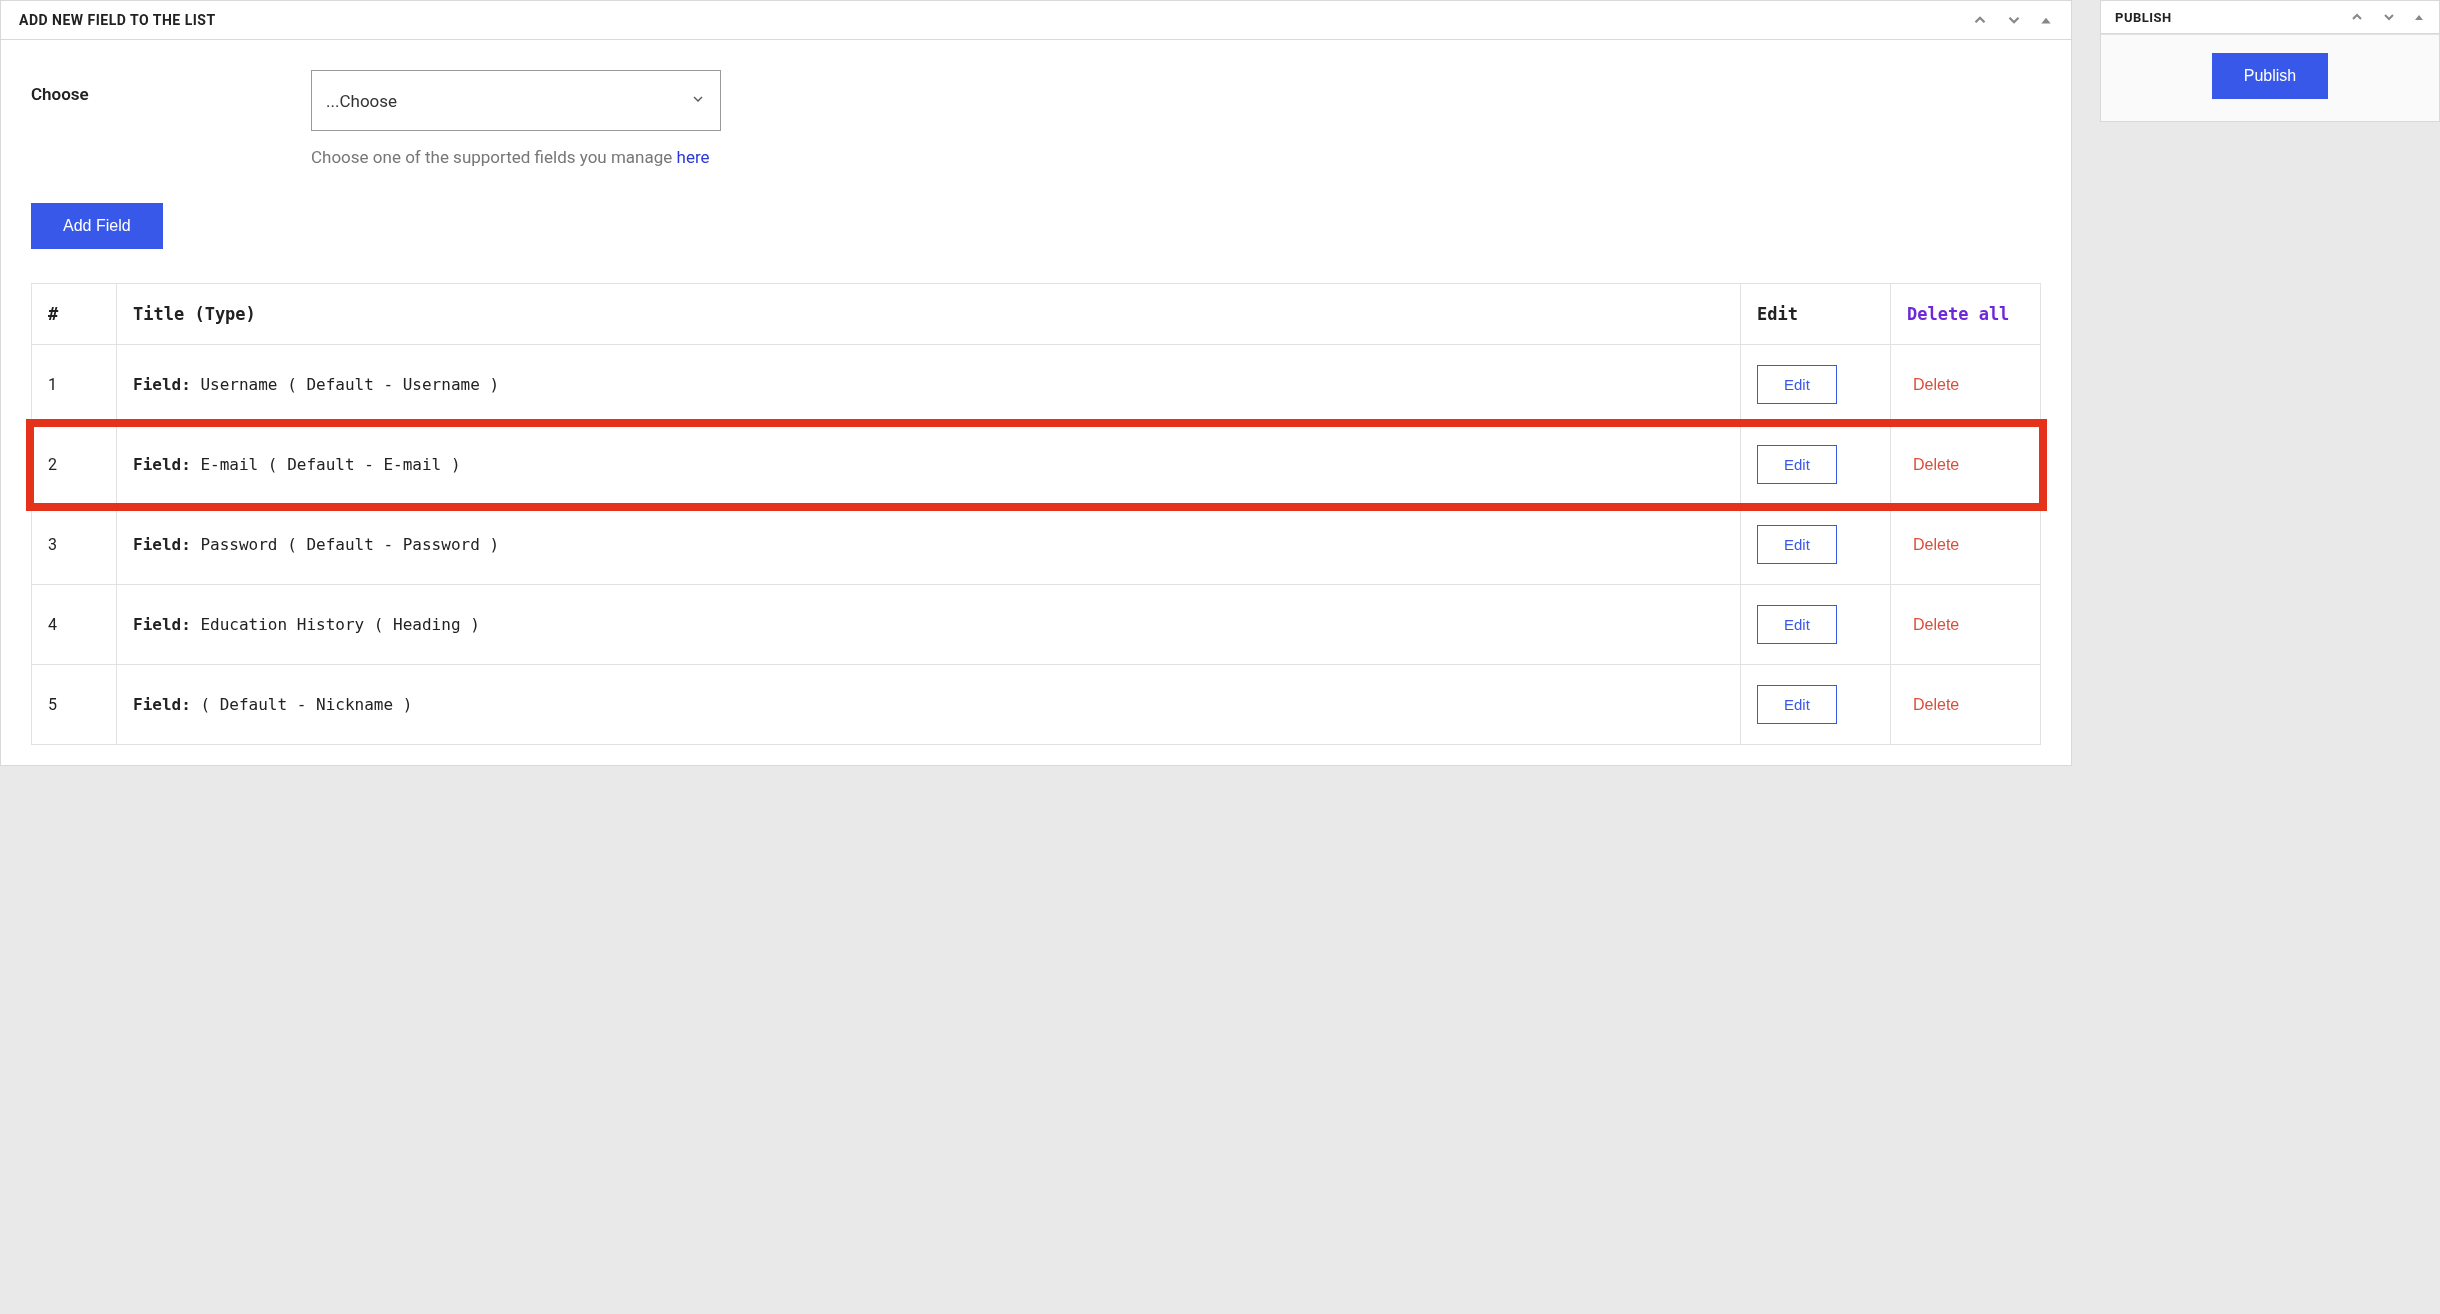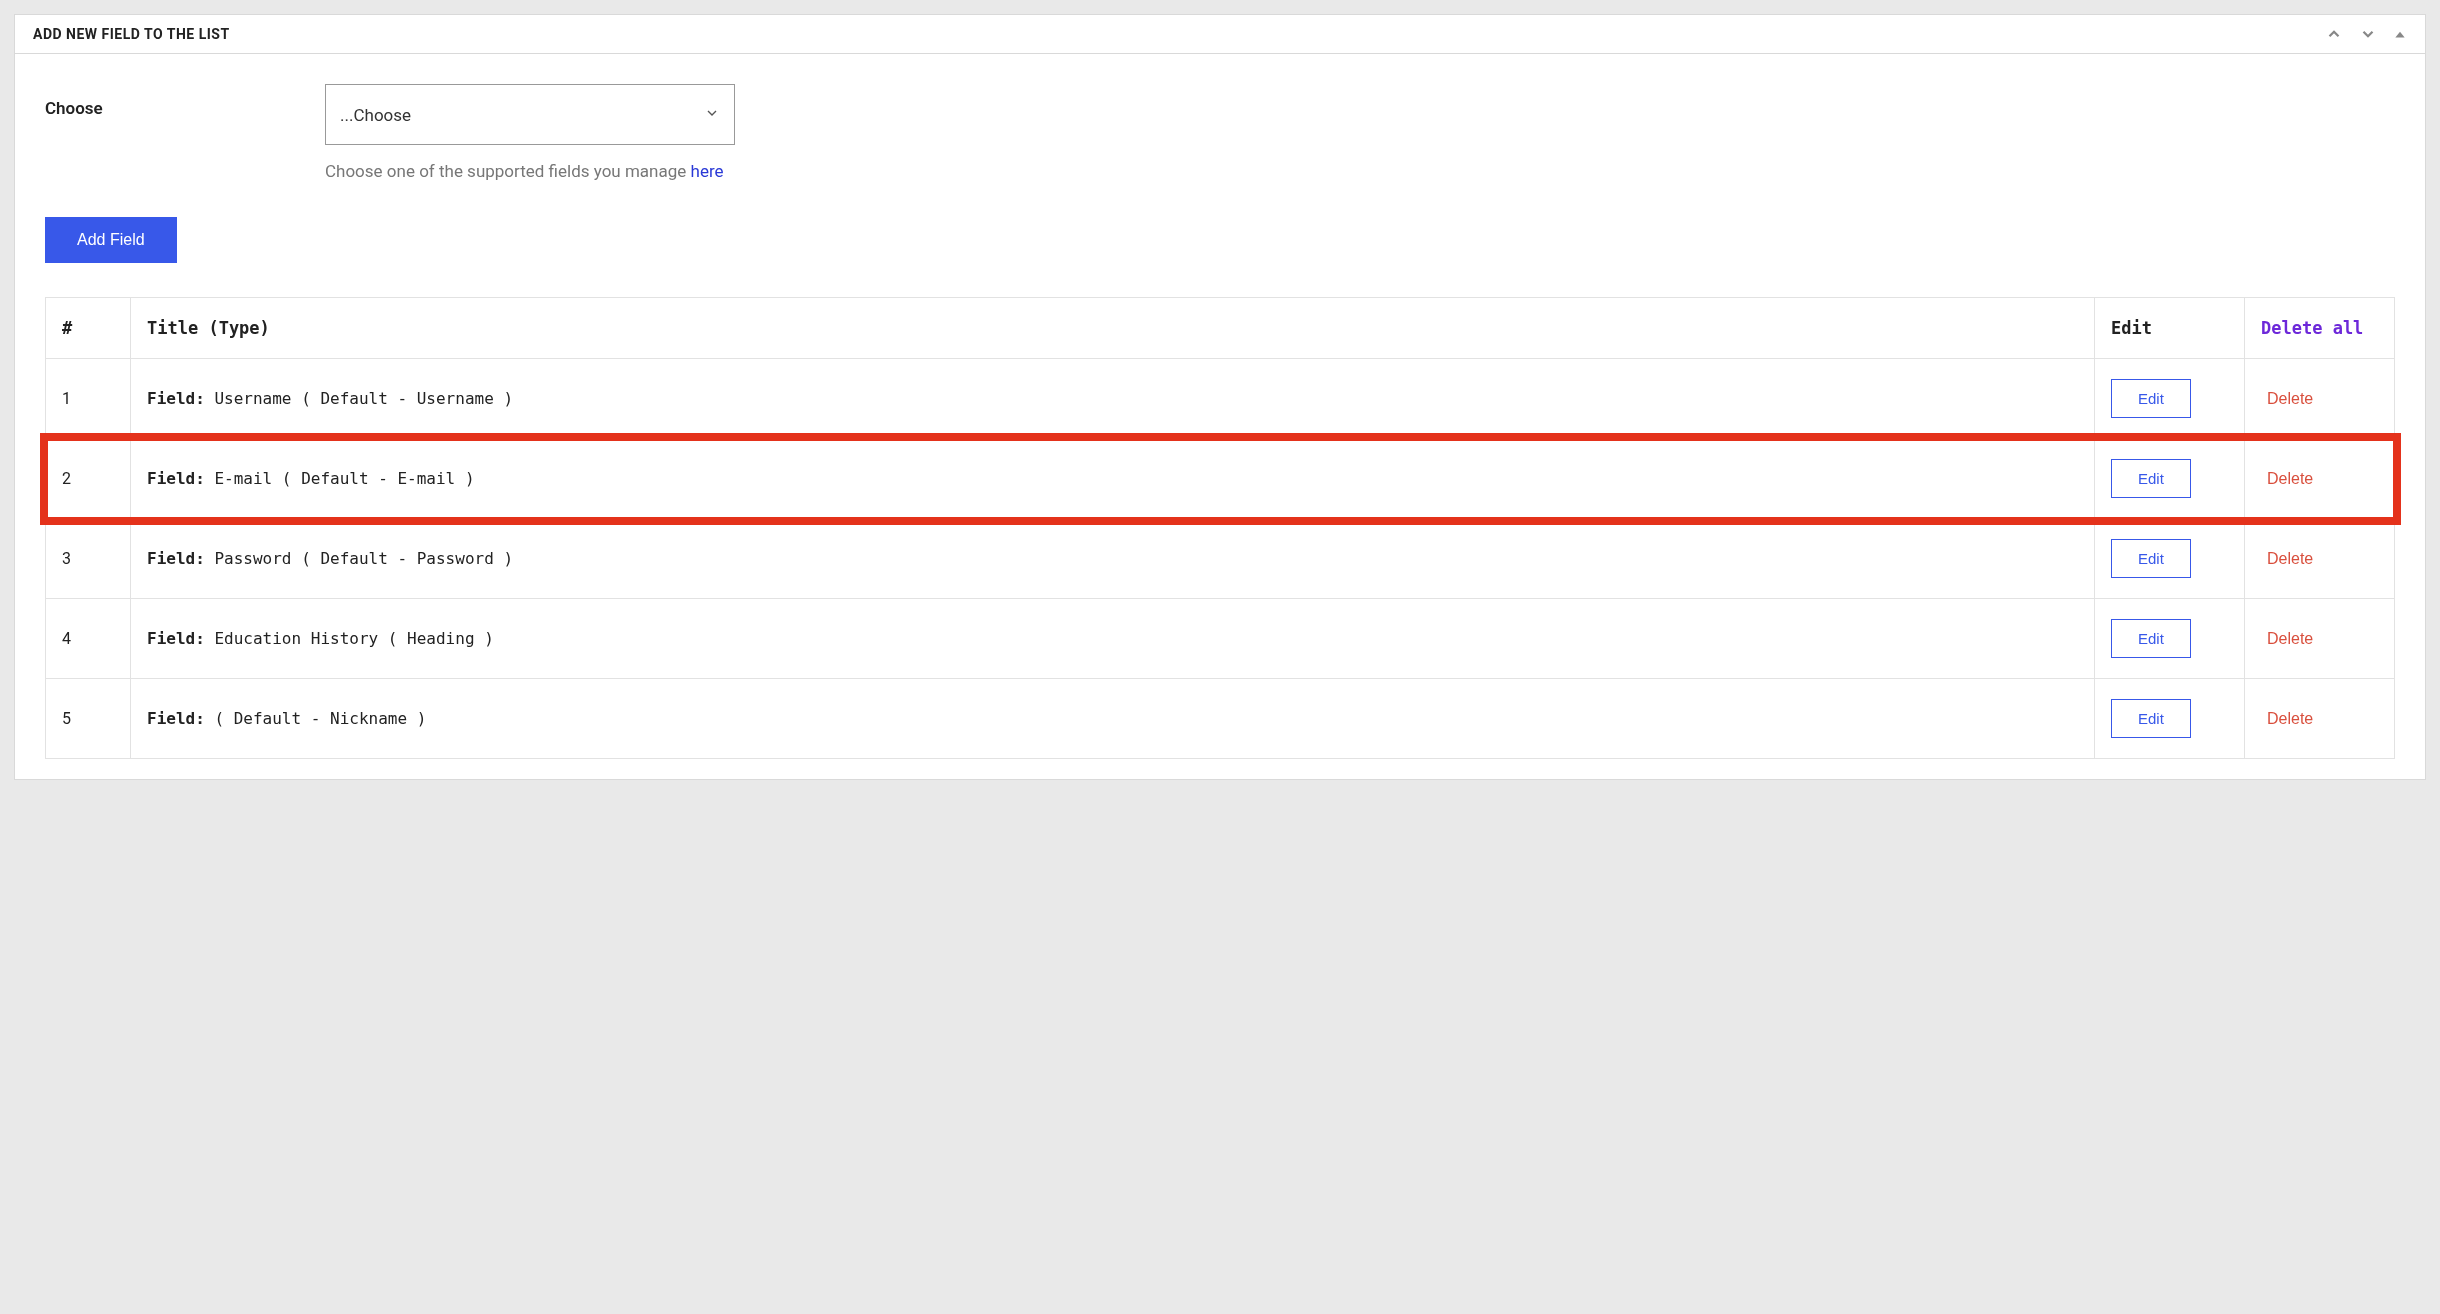--- a/index.html
+++ b/index.html
@@ -3,21 +3,20 @@
 <meta charset="utf-8">
 <style>
   * { box-sizing: border-box; }
   html, body {
     margin: 0; padding: 0;
     font-family: -apple-system, BlinkMacSystemFont, "Segoe UI", Roboto, Helvetica, Arial, sans-serif;
     background: #e9e9e9;
     color: #222;
   }
   .page {
-    padding: 14px;
     display: flex;
     gap: 28px;
     align-items: flex-start;
   }
   .main-panel {
     flex: 1 1 auto;
     background: #fff;
     border: 1px solid #d9d9d9;
   }
   .panel-header {
@@ -248,13 +247,40 @@
               <td class="col-num">5</td>
               <td class="mono"><span class="row-label">Field:</span>  ( Default - Nickname )</td>
               <td class="col-edit"><button class="btn-outline">Edit</button></td>
               <td class="col-del"><button class="btn-delete">Delete</button></td>
             </tr>
           </tbody>
       </table>
     </div>
   </div>
 
+  <div class="sidebar">
+    <div class="sidebar-panel">
+      <div class="panel-header">
+        <div class="panel-title">PUBLISH</div>
+        <div class="panel-controls">
+          <span>
+            <svg width="16" height="16" viewBox="0 0 24 24" fill="none" stroke="currentColor" stroke-width="3">
+                <polyline points="6 15 12 9 18 15"></polyline>
+              </svg>
+          </span>
+          <span>
+            <svg width="16" height="16" viewBox="0 0 24 24" fill="none" stroke="currentColor" stroke-width="3">
+                <polyline points="6 9 12 15 18 9"></polyline>
+              </svg>
+          </span>
+          <span>
+            <svg width="12" height="12" viewBox="0 0 24 24" fill="currentColor">
+                <polygon points="4,18 20,18 12,8"></polygon>
+              </svg>
+          </span>
+        </div>
+      </div>
+      <div class="sidebar-body">
+        <button class="btn-primary">Publish</button>
+      </div>
+    </div>
+  </div>
 </div>
 
 </body></html>

